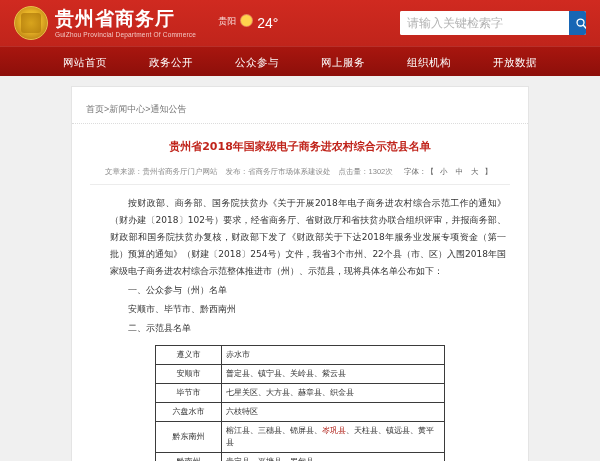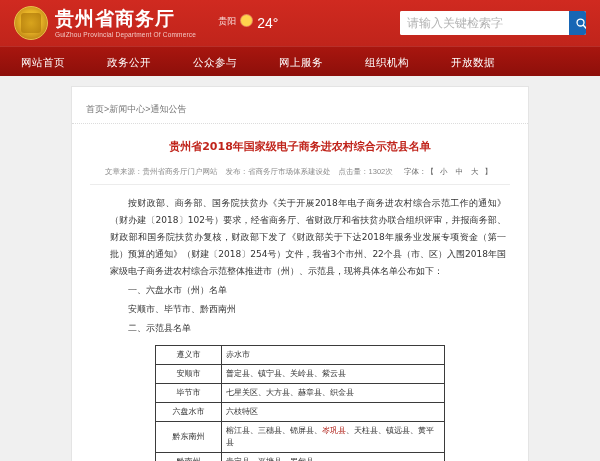--- a/index.html
+++ b/index.html
@@ -99,20 +99,21 @@
     display: flex; align-items: center; justify-content: center;
   }
   .search-btn svg { display: block; }
 
   
   .nav {
     height: 30px;
     background: linear-gradient(to bottom, #a8160f 0%, #8d0f0a 100%);
     display: flex;
     align-items: center;
+    justify-content: center;
     gap: 0;
     border-top: 1px solid #b8302a;
   }
   .nav-item {
     color: #fff;
     font-size: 10.5px;
     padding: 0 21px;
     line-height: 30px;
     cursor: pointer;
     letter-spacing: .5px;
@@ -237,21 +238,21 @@
         <span>点击量：1302次</span>
         <span class="fz">
           <span>字体：【</span><span>小</span>
           <span>中</span>
           <span>大</span><span>】</span>
         </span>
       </div>
 
       <div class="article">
         <p>按财政部、商务部、国务院扶贫办《关于开展2018年电子商务进农村综合示范工作的通知》（财办建〔2018〕102号）要求，经省商务厅、省财政厅和省扶贫办联合组织评审，并报商务部、财政部和国务院扶贫办复核，财政部下发了《财政部关于下达2018年服务业发展专项资金（第一批）预算的通知》（财建〔2018〕254号）文件，我省3个市州、22个县（市、区）入围2018年国家级电子商务进农村综合示范整体推进市（州）、示范县，现将具体名单公布如下：</p>
-        <p>一、六盘水市（州）名单</p>
+        <p>一、公众参与（州）名单</p>
         <p>安顺市、毕节市、黔西南州</p>
         <p>二、示范县名单</p>
       </div>
 
       <table class="county">
         <tbody>
           <tr>
             <td class="city-cell">遵义市</td>
             <td class="list-cell">赤水市</td>
           </tr>

